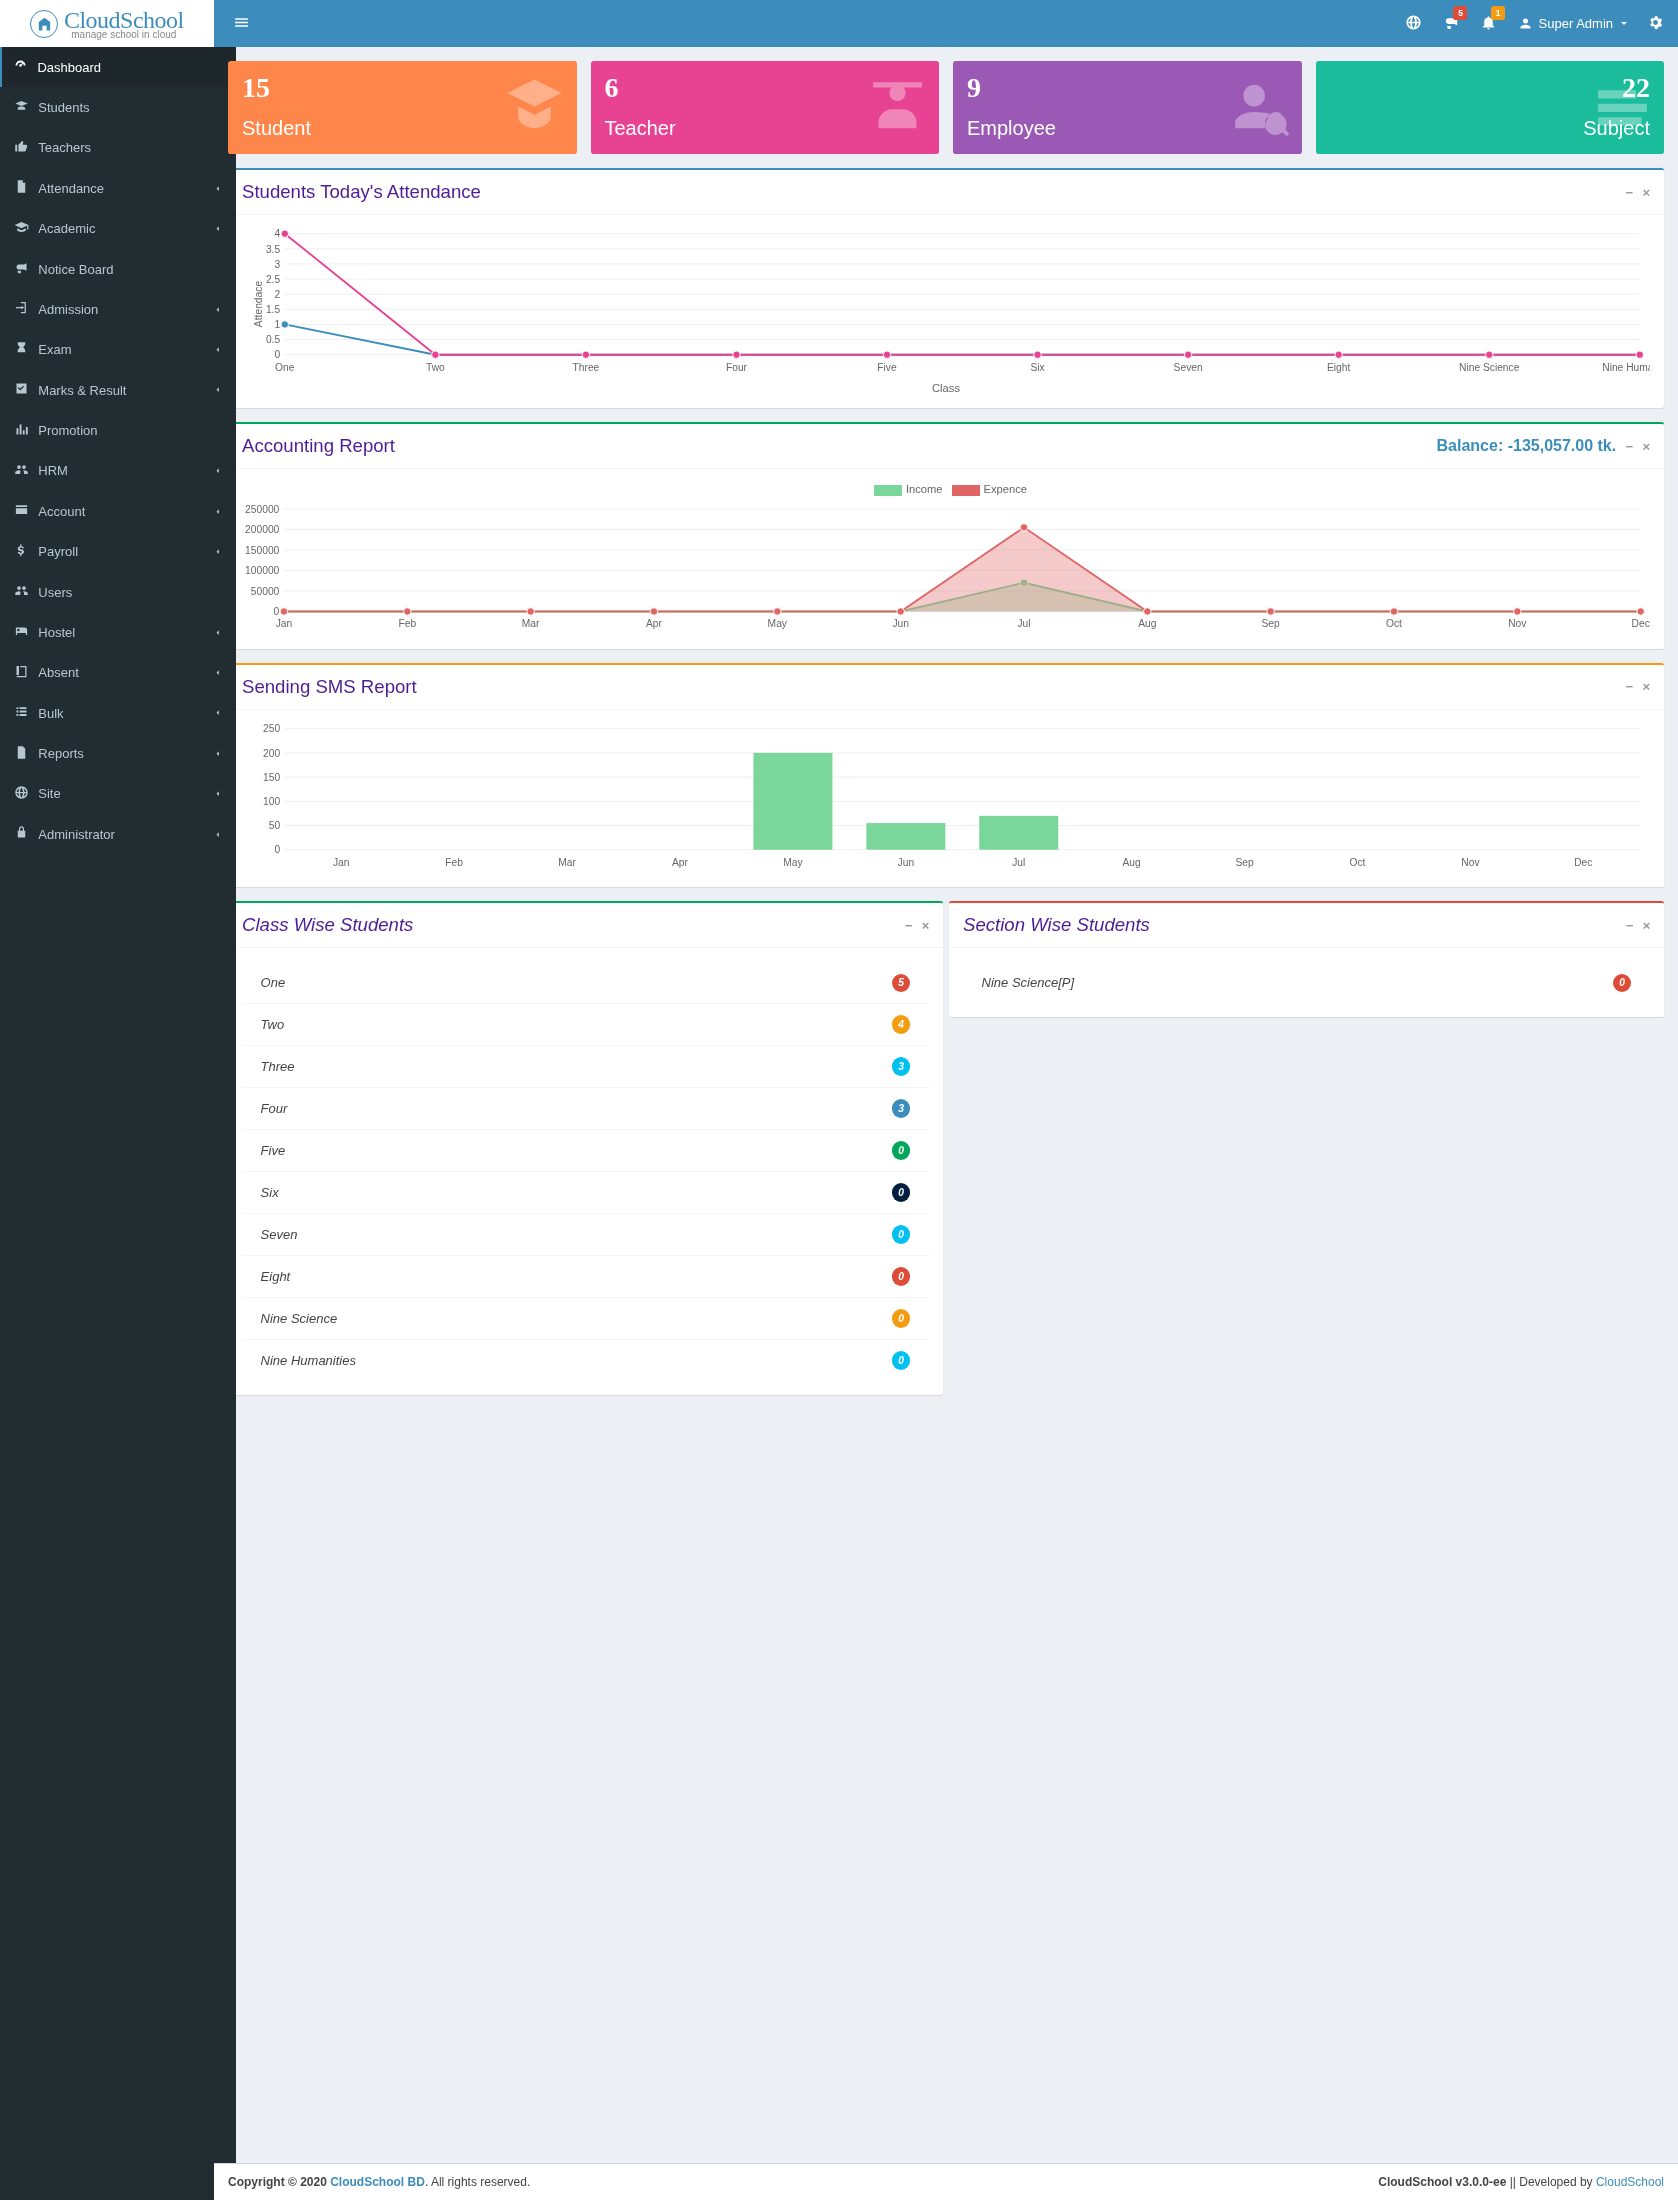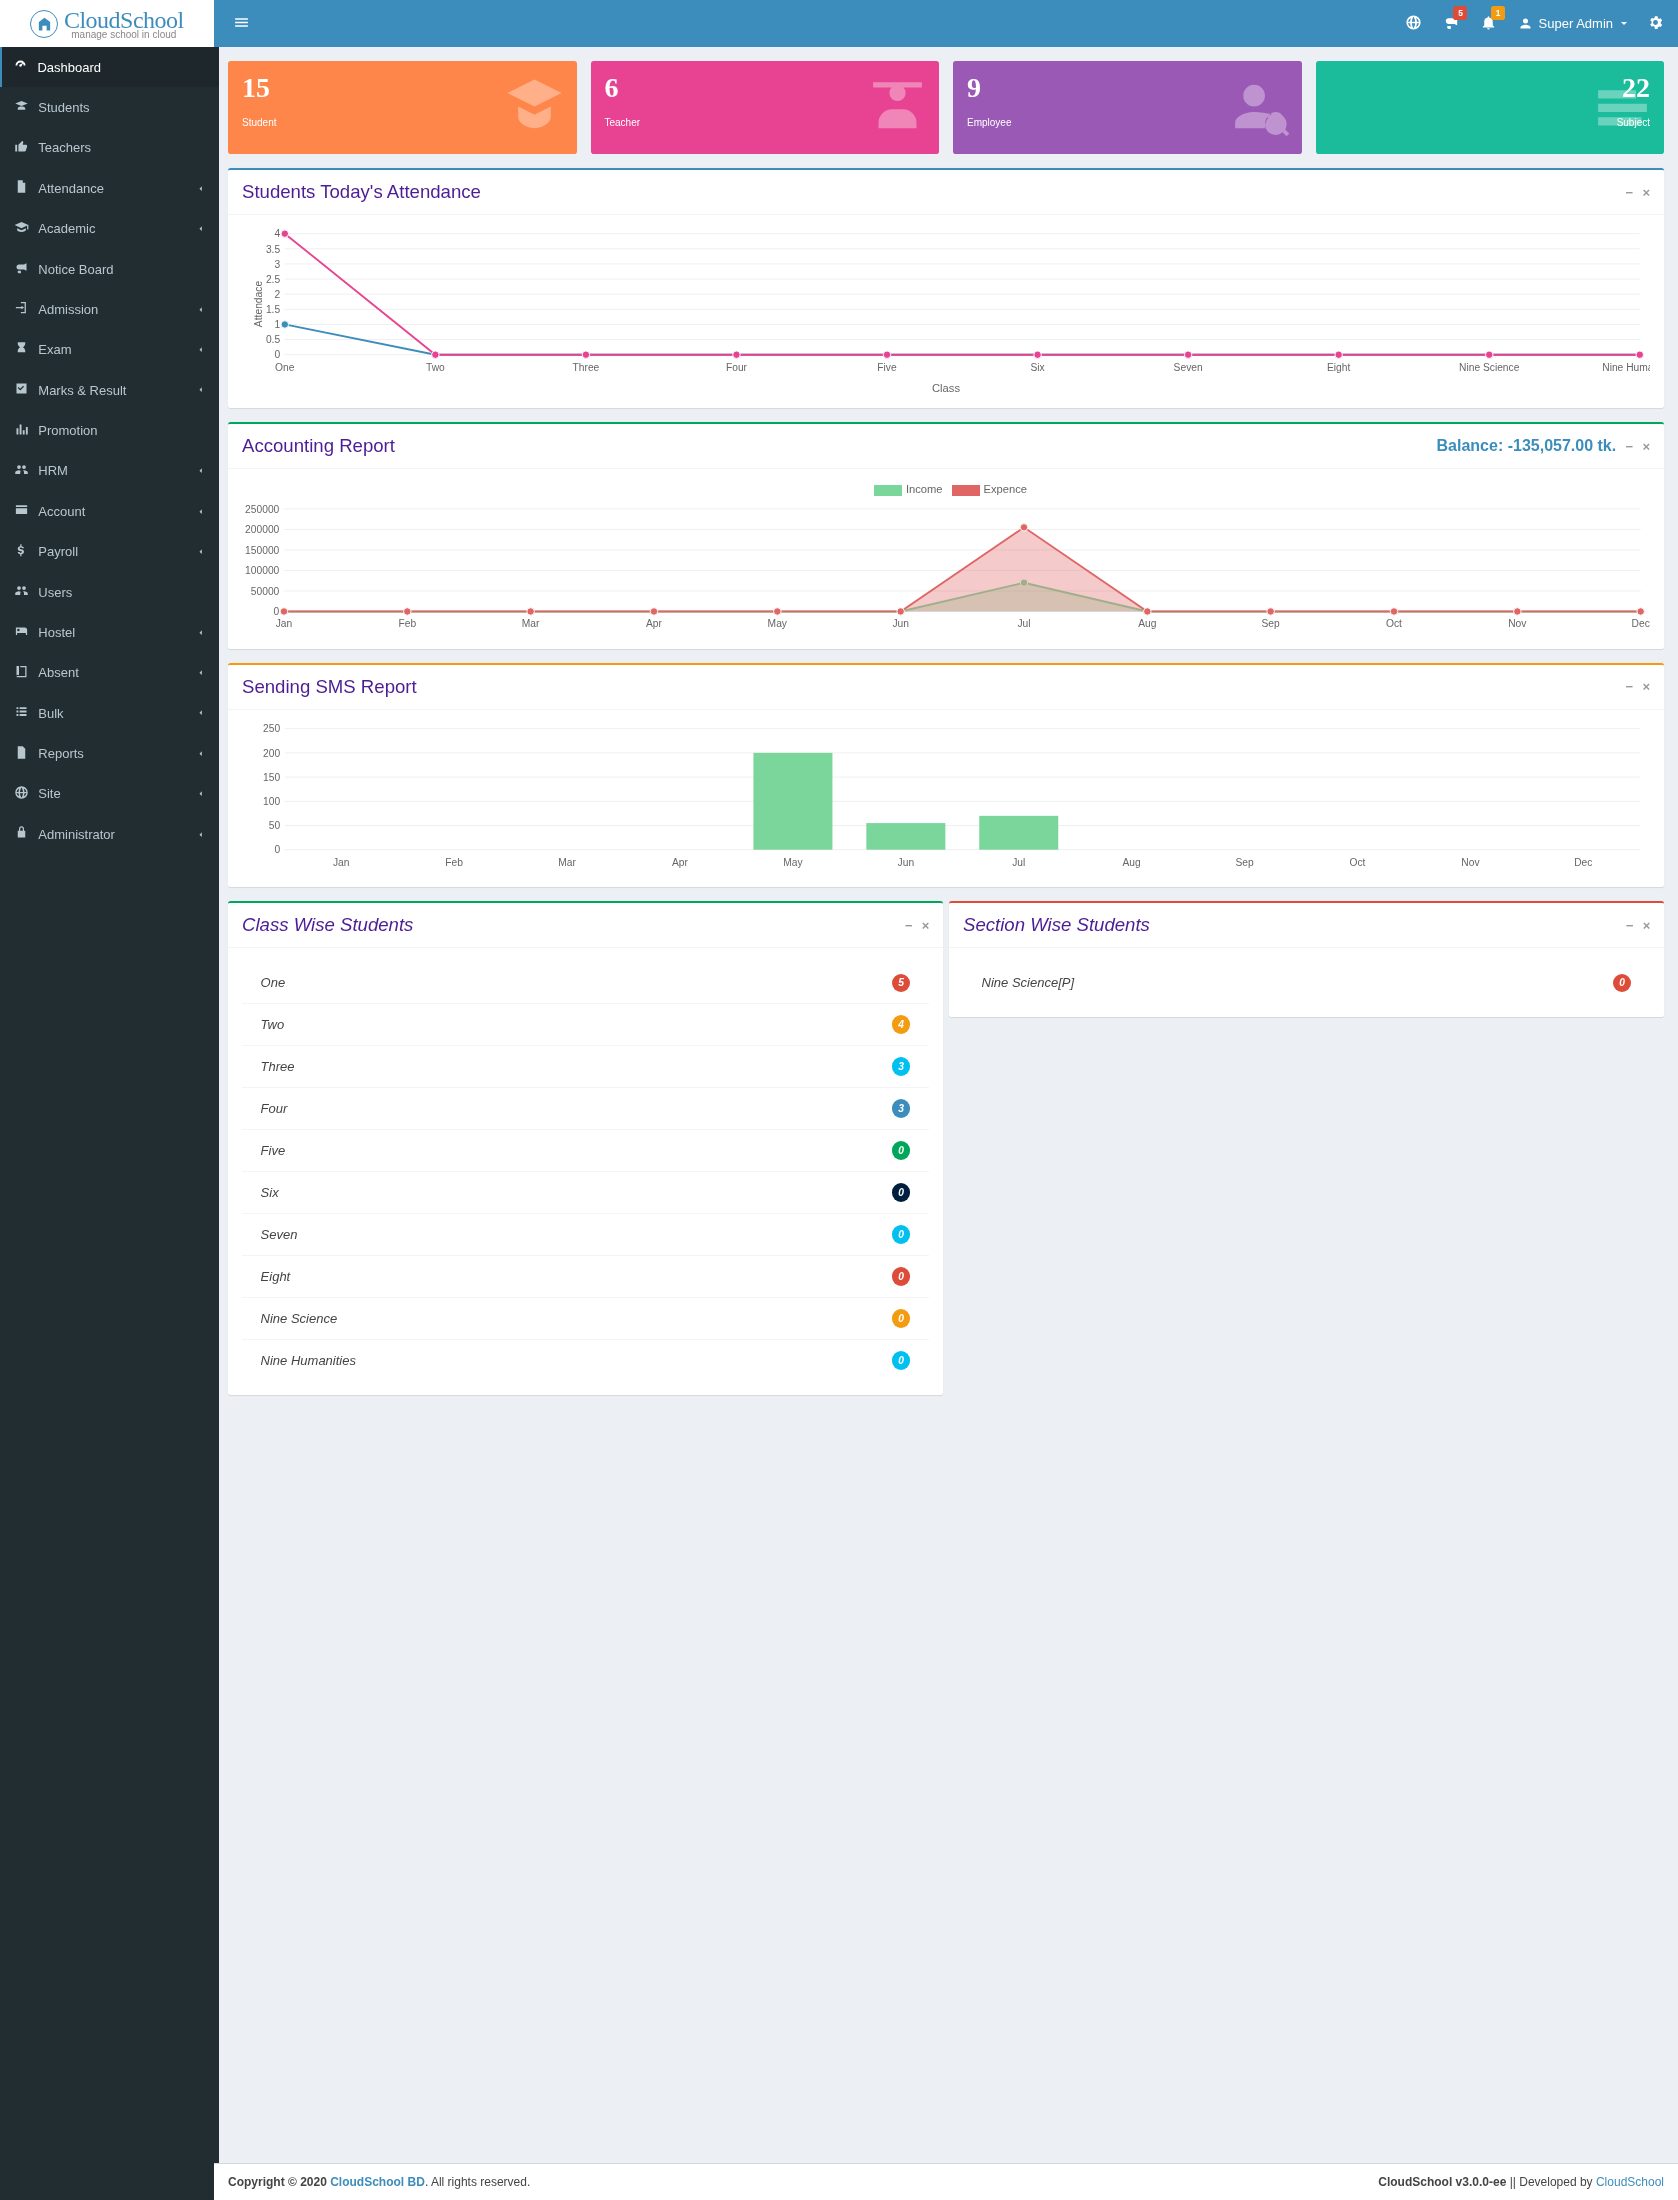--- a/index.html
+++ b/index.html
@@ -21,41 +21,41 @@
 .nav-icon { position:relative; cursor:pointer; }
 .nav-icon svg { width:17px; height:17px; fill:#fff; }
 .badge-sm { position:absolute; top:-7.5px; right:-7.5px; min-width:14px; height:14px; border-radius:2.8px; font-size:8.4px; font-weight:700; display:flex; align-items:center; justify-content:center; padding:0 2.8px; }
 .badge-red { background:#dd4b39; color:#fff; }
 .badge-yellow { background:#f39c12; color:#fff; }
 .user-menu { display:flex; align-items:center; gap:5.6px; cursor:pointer; }
 .user-menu svg { width:15px; height:15px; fill:#fff; }
 .caret-down { width:0;height:0;border-left:3.7px solid transparent;border-right:3.7px solid transparent;border-top:3.7px solid #fff; margin-left:1.9px;}
 
 
-.sidebar { position:fixed; top:47px; left:0; bottom:0; width:219px; background:#222d32; overflow-y:auto; }
+.sidebar { position:fixed; top:47px; left:0; bottom:0; width:236px; background:#222d32; overflow-y:auto; }
 .menu { list-style:none; }
 .menu li { display:flex; align-items:center; justify-content:space-between; padding:11.2px 14px; color:#b8c7ce; cursor:pointer; font-size:13px; }
 .menu li.active { background:#1e282c; color:#fff; border-left:2.8px solid #3c8dbc; padding-left:11.2px; }
 .menu li .mi-left { display:flex; align-items:center; gap:9.3px; }
 .menu li .mi-left svg { width:15px; height:15px; fill:#b8c7ce; }
 .menu li.active .mi-left svg { fill:#fff; }
 .menu li .chev svg { width:9.3px; height:9.3px; fill:#b8c7ce; }
 
 
 .content { margin-left:214px; margin-top:47px; padding:14px; padding-bottom:65px; }
 
 
 .boxes { display:flex; gap:14px; margin-bottom:14px; }
 .box { flex:1; height:93px; border-radius:2.8px; color:#fff; padding:11.2px 14px; position:relative; overflow:hidden; }
 .box-orange { background:#ff864a; }
 .box-pink { background:#e84393; }
 .box-purple { background:#9b59b6; }
 .box-teal { background:#1abc9c;text-align:right; }
 .box .num { font-size:28px; font-weight:700;font-family:Liberation Serif, serif; }
-.box .lbl { font-size:10px; margin-top:13px; }
+.box .lbl { font-size:20px; margin-top:13px; }
 .box .big-icon { position:absolute; right:9.3px; top:50%; transform:translateY(-50%); opacity:0.35; }
 .box .big-icon svg { width:65px; height:65px; fill:#fff; }
 
 
 .panel { background:#fff; border-radius:2.8px; margin-bottom:14px; box-shadow:0 0.9px 0.9px rgba(0,0,0,0.1); }
 .panel-border-blue { border-top:2.8px solid #3c8dbc; }
 .panel-border-green { border-top:2.8px solid #00a65a; }
 .panel-border-yellow { border-top:2.8px solid #f39c12; }
 .panel-border-red { border-top:2.8px solid #dd4b39; }
 .panel-header { display:flex; align-items:center; justify-content:space-between; padding:11.2px 14px; border-bottom:0.9px solid #f4f4f4; }

